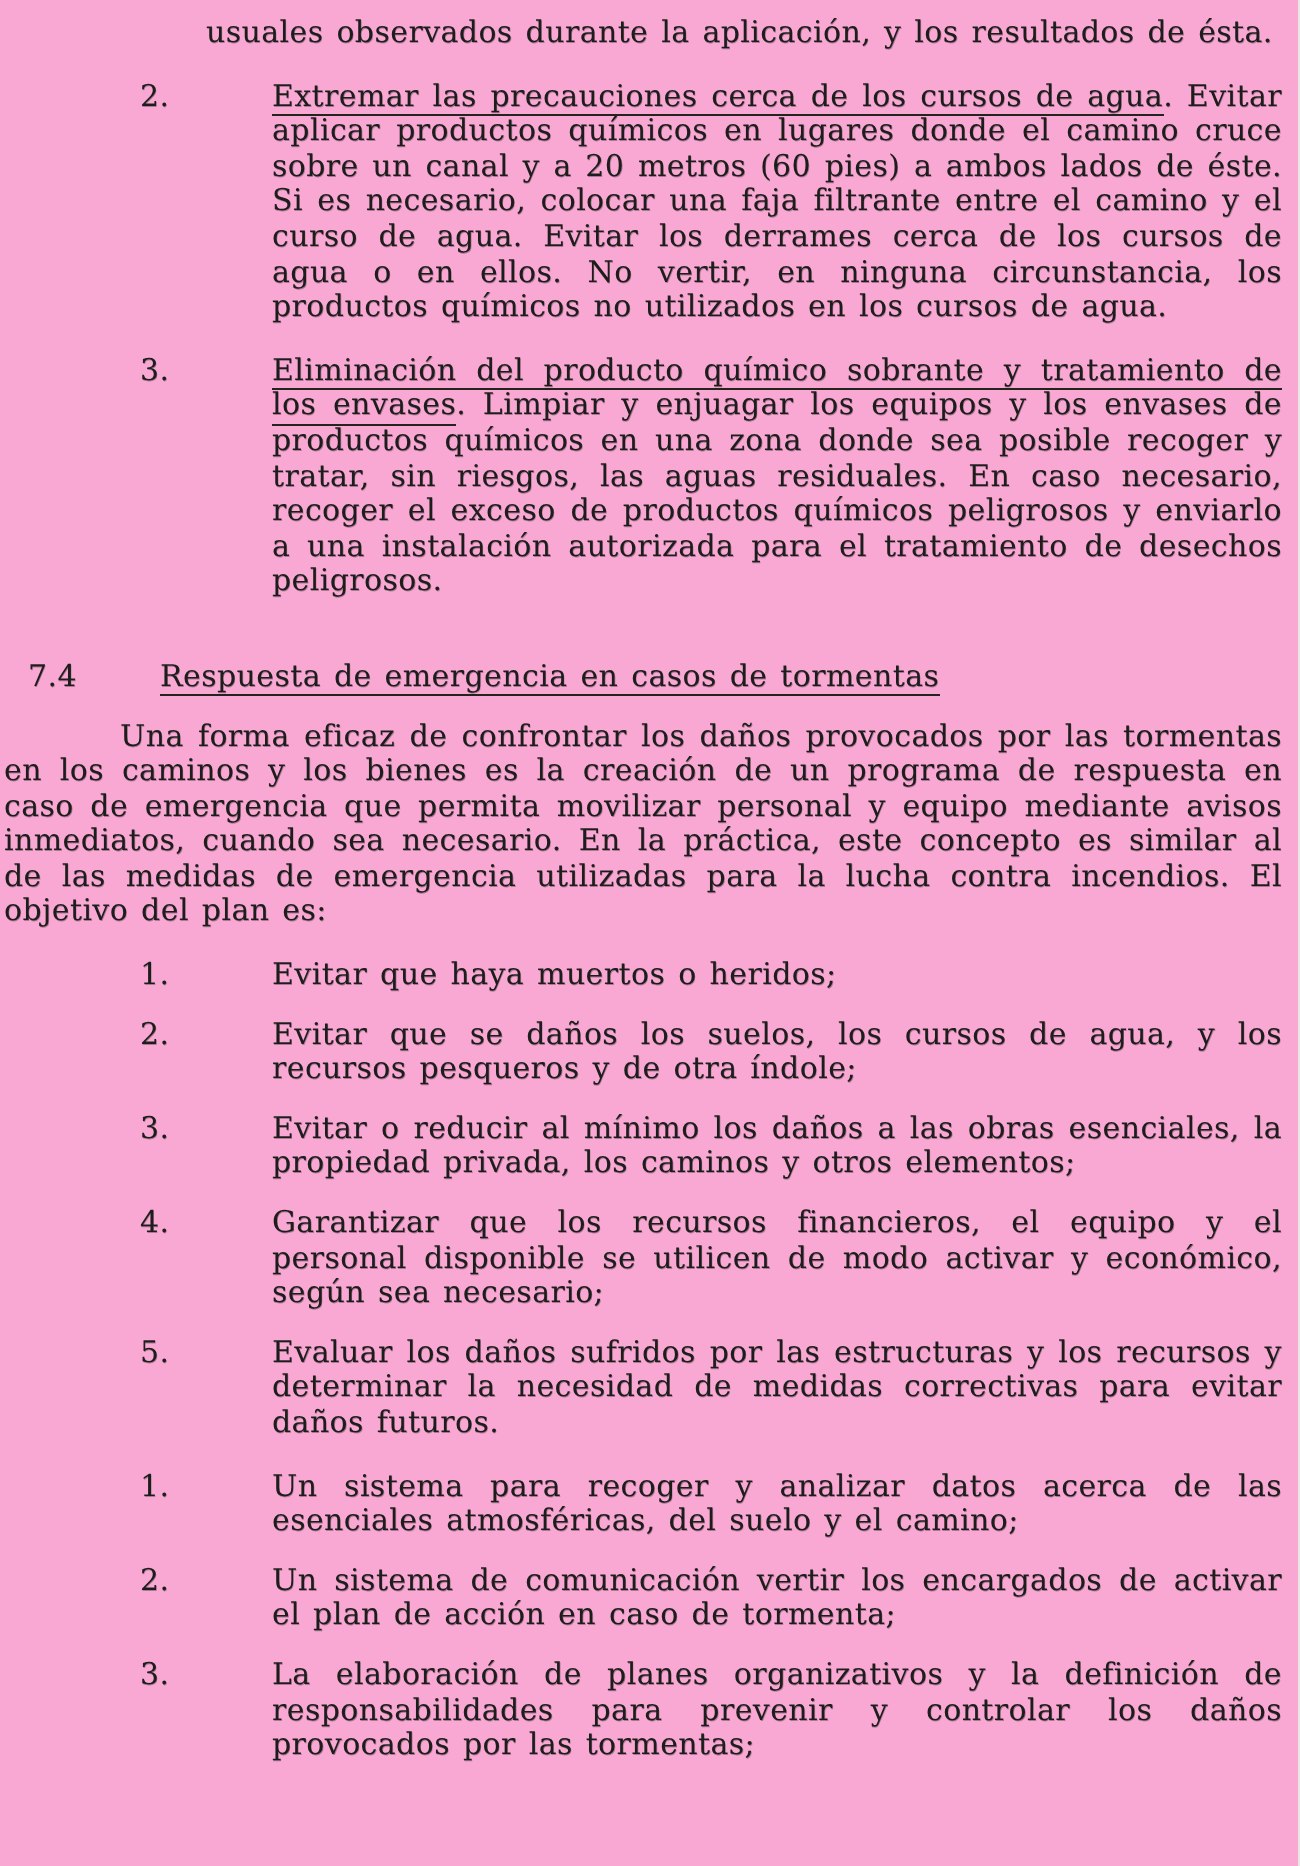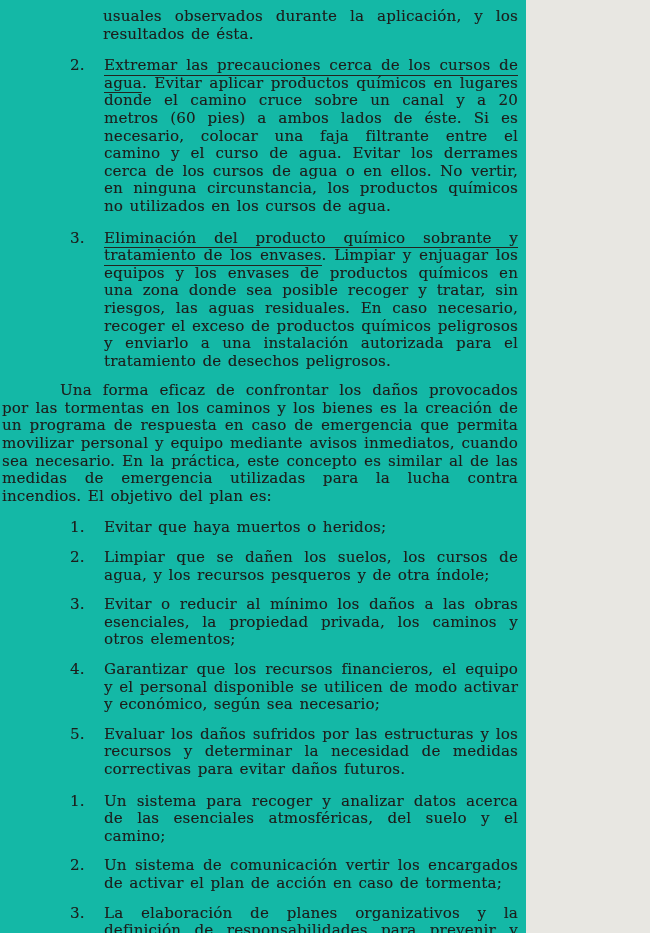--- a/index.html
+++ b/index.html
@@ -2,27 +2,27 @@
 <html lang="es"><head>
 <meta charset="utf-8">
 <style>
   html, body {
     margin: 0;
     padding: 0;
     background: #e8e7e2;
   }
   .page {
     position: relative;
-    width: 526px;
+    width: 649px;
     height: 933px;
     box-sizing: border-box;
     margin: 0;
     padding: 8px 8px 0 2px;
     overflow: hidden;
-    background: #14b8a6;
+    background: #f9a8d4;
     color: #1d1d1b;
     font-family: "DejaVu Serif", "Liberation Serif", serif;
     font-size: 15px;
     line-height: 17.6px;
     letter-spacing: 0.2px;
     word-spacing: 1.5px;
     text-shadow: 0.3px 0.3px 0 rgba(30,30,28,0.35);
   }
   .justify {
     text-align: justify;
@@ -34,20 +34,21 @@
   }
   .li {
     display: flex;
     margin-left: 68px;
   }
   .num {
     flex: 0 0 34px;
   }
   .litext {
     flex: 1 1 auto;
+    margin-left: 32px;
   }
   .u {
     border-bottom: 1.4px solid #24241f;
     padding-bottom: 0.5px;
   }
   .heading {
     margin-left: 12px;
   }
   .hnum {
     display: inline-block;
@@ -71,31 +72,34 @@
   <div class="li gap-item">
     <span class="num">2.</span>
     <div class="litext justify"><span class="u">Extremar las precauciones cerca de los cursos de agua</span><span>.  Evitar aplicar productos químicos en lugares donde el camino cruce sobre un canal y a 20 metros (60 pies) a ambos lados de éste.  Si es necesario, colocar una faja filtrante entre el camino y el curso de agua.  Evitar los derrames cerca de los cursos de agua o en ellos.  No vertir, en ninguna circunstancia, los productos químicos no utilizados en los cursos de agua.</span></div>
   </div>
 
   <div class="li gap-item">
     <span class="num">3.</span>
     <div class="litext justify"><span class="u">Eliminación del producto químico sobrante y tratamiento de los envases</span><span>.  Limpiar y enjuagar los equipos y los envases de productos químicos en una zona donde sea posible recoger y tratar, sin riesgos, las aguas residuales.  En caso necesario, recoger el exceso de productos químicos peligrosos y enviarlo a una instalación autorizada para el tratamiento de desechos peligrosos.</span></div>
   </div>
 
+  <div class="heading gap-section">
+    <span class="hnum">7.4</span><span class="u">Respuesta de emergencia en casos de tormentas</span>
+  </div>
 
   <p class="para justify gap-after-h">Una forma eficaz de confrontar los daños provocados por las tormentas en los caminos y los bienes es la creación de un programa de respuesta en caso de emergencia que permita movilizar personal y equipo mediante avisos inmediatos, cuando sea necesario.  En la práctica, este concepto es similar al de las medidas de emergencia utilizadas para la lucha contra incendios.  El objetivo del plan es:</p>
 
   <div class="li gap-item">
     <span class="num">1.</span>
     <div class="litext justify">Evitar que haya muertos o heridos;</div>
   </div>
 
   <div class="li gap-small">
     <span class="num">2.</span>
-    <div class="litext justify">Limpiar que se dañen los suelos, los cursos de agua, y los recursos pesqueros y de otra índole;</div>
+    <div class="litext justify">Evitar que se daños los suelos, los cursos de agua, y los recursos pesqueros y de otra índole;</div>
   </div>
 
   <div class="li gap-small">
     <span class="num">3.</span>
     <div class="litext justify">Evitar o reducir al mínimo los daños a las obras esenciales, la propiedad privada, los caminos y otros elementos;</div>
   </div>
 
   <div class="li gap-small">
     <span class="num">4.</span>
     <div class="litext justify">Garantizar que los recursos financieros, el equipo y el personal disponible se utilicen de modo activar y económico, según sea necesario;</div>

